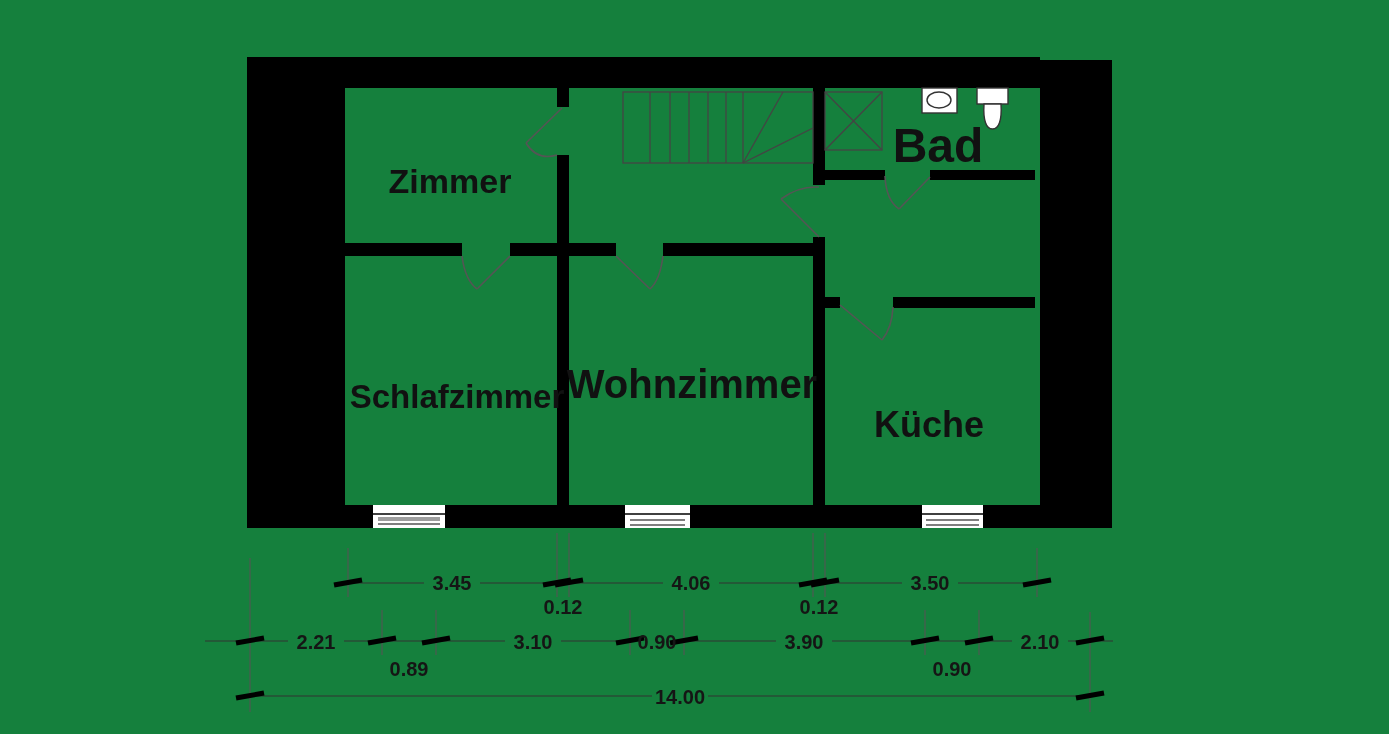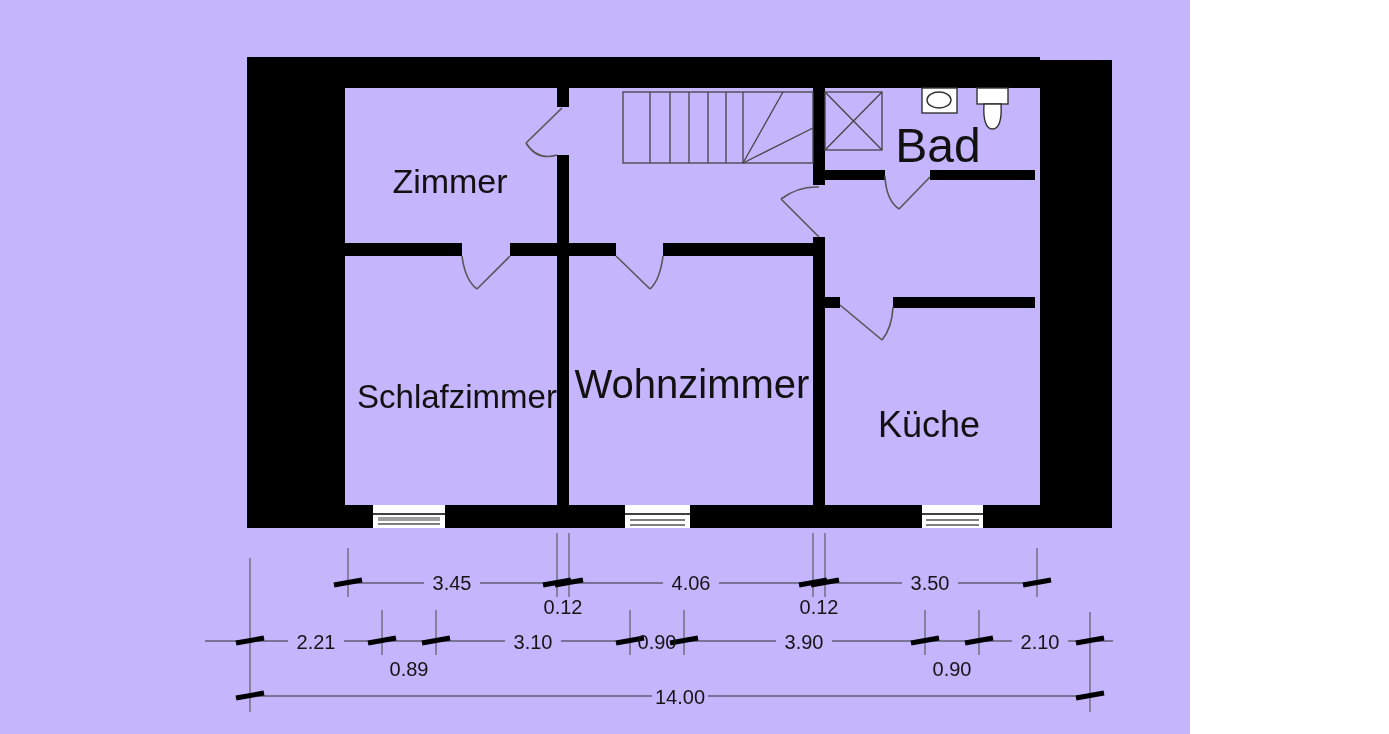--- a/index.html
+++ b/index.html
@@ -1,17 +1,17 @@
 <!DOCTYPE html>
 <html><head>
 <meta charset="utf-8">
 <style>
   html,body{margin:0;padding:0;background:#fff;}
-  .stage{position:relative;width:1190px;height:734px;background:#c4b5fd;overflow:hidden;
-         font-family:"Liberation Sans", sans-serif;}
+  .stage{position:relative;width:1389px;height:734px;background:#15803d;overflow:hidden;
+         font-family:"Liberation Sans", sans-serif;font-weight:bold;}
   svg{position:absolute;left:0;top:0;}
   text{font-family:"Liberation Sans", sans-serif;fill:#111;}
   .room-label{fill:#111;}
   .dim-label{font-size:20px;fill:#151515;}
   .wall{fill:#000;}
   .thin{stroke:#444;stroke-width:1.3;fill:none;}
   .door{stroke:#555;stroke-width:1.6;fill:none;}
   .dimline{stroke:#333;stroke-width:1.2;}
   .extline{stroke:#555;stroke-width:1.1;}
   .tick{stroke:#000;stroke-width:5;}

